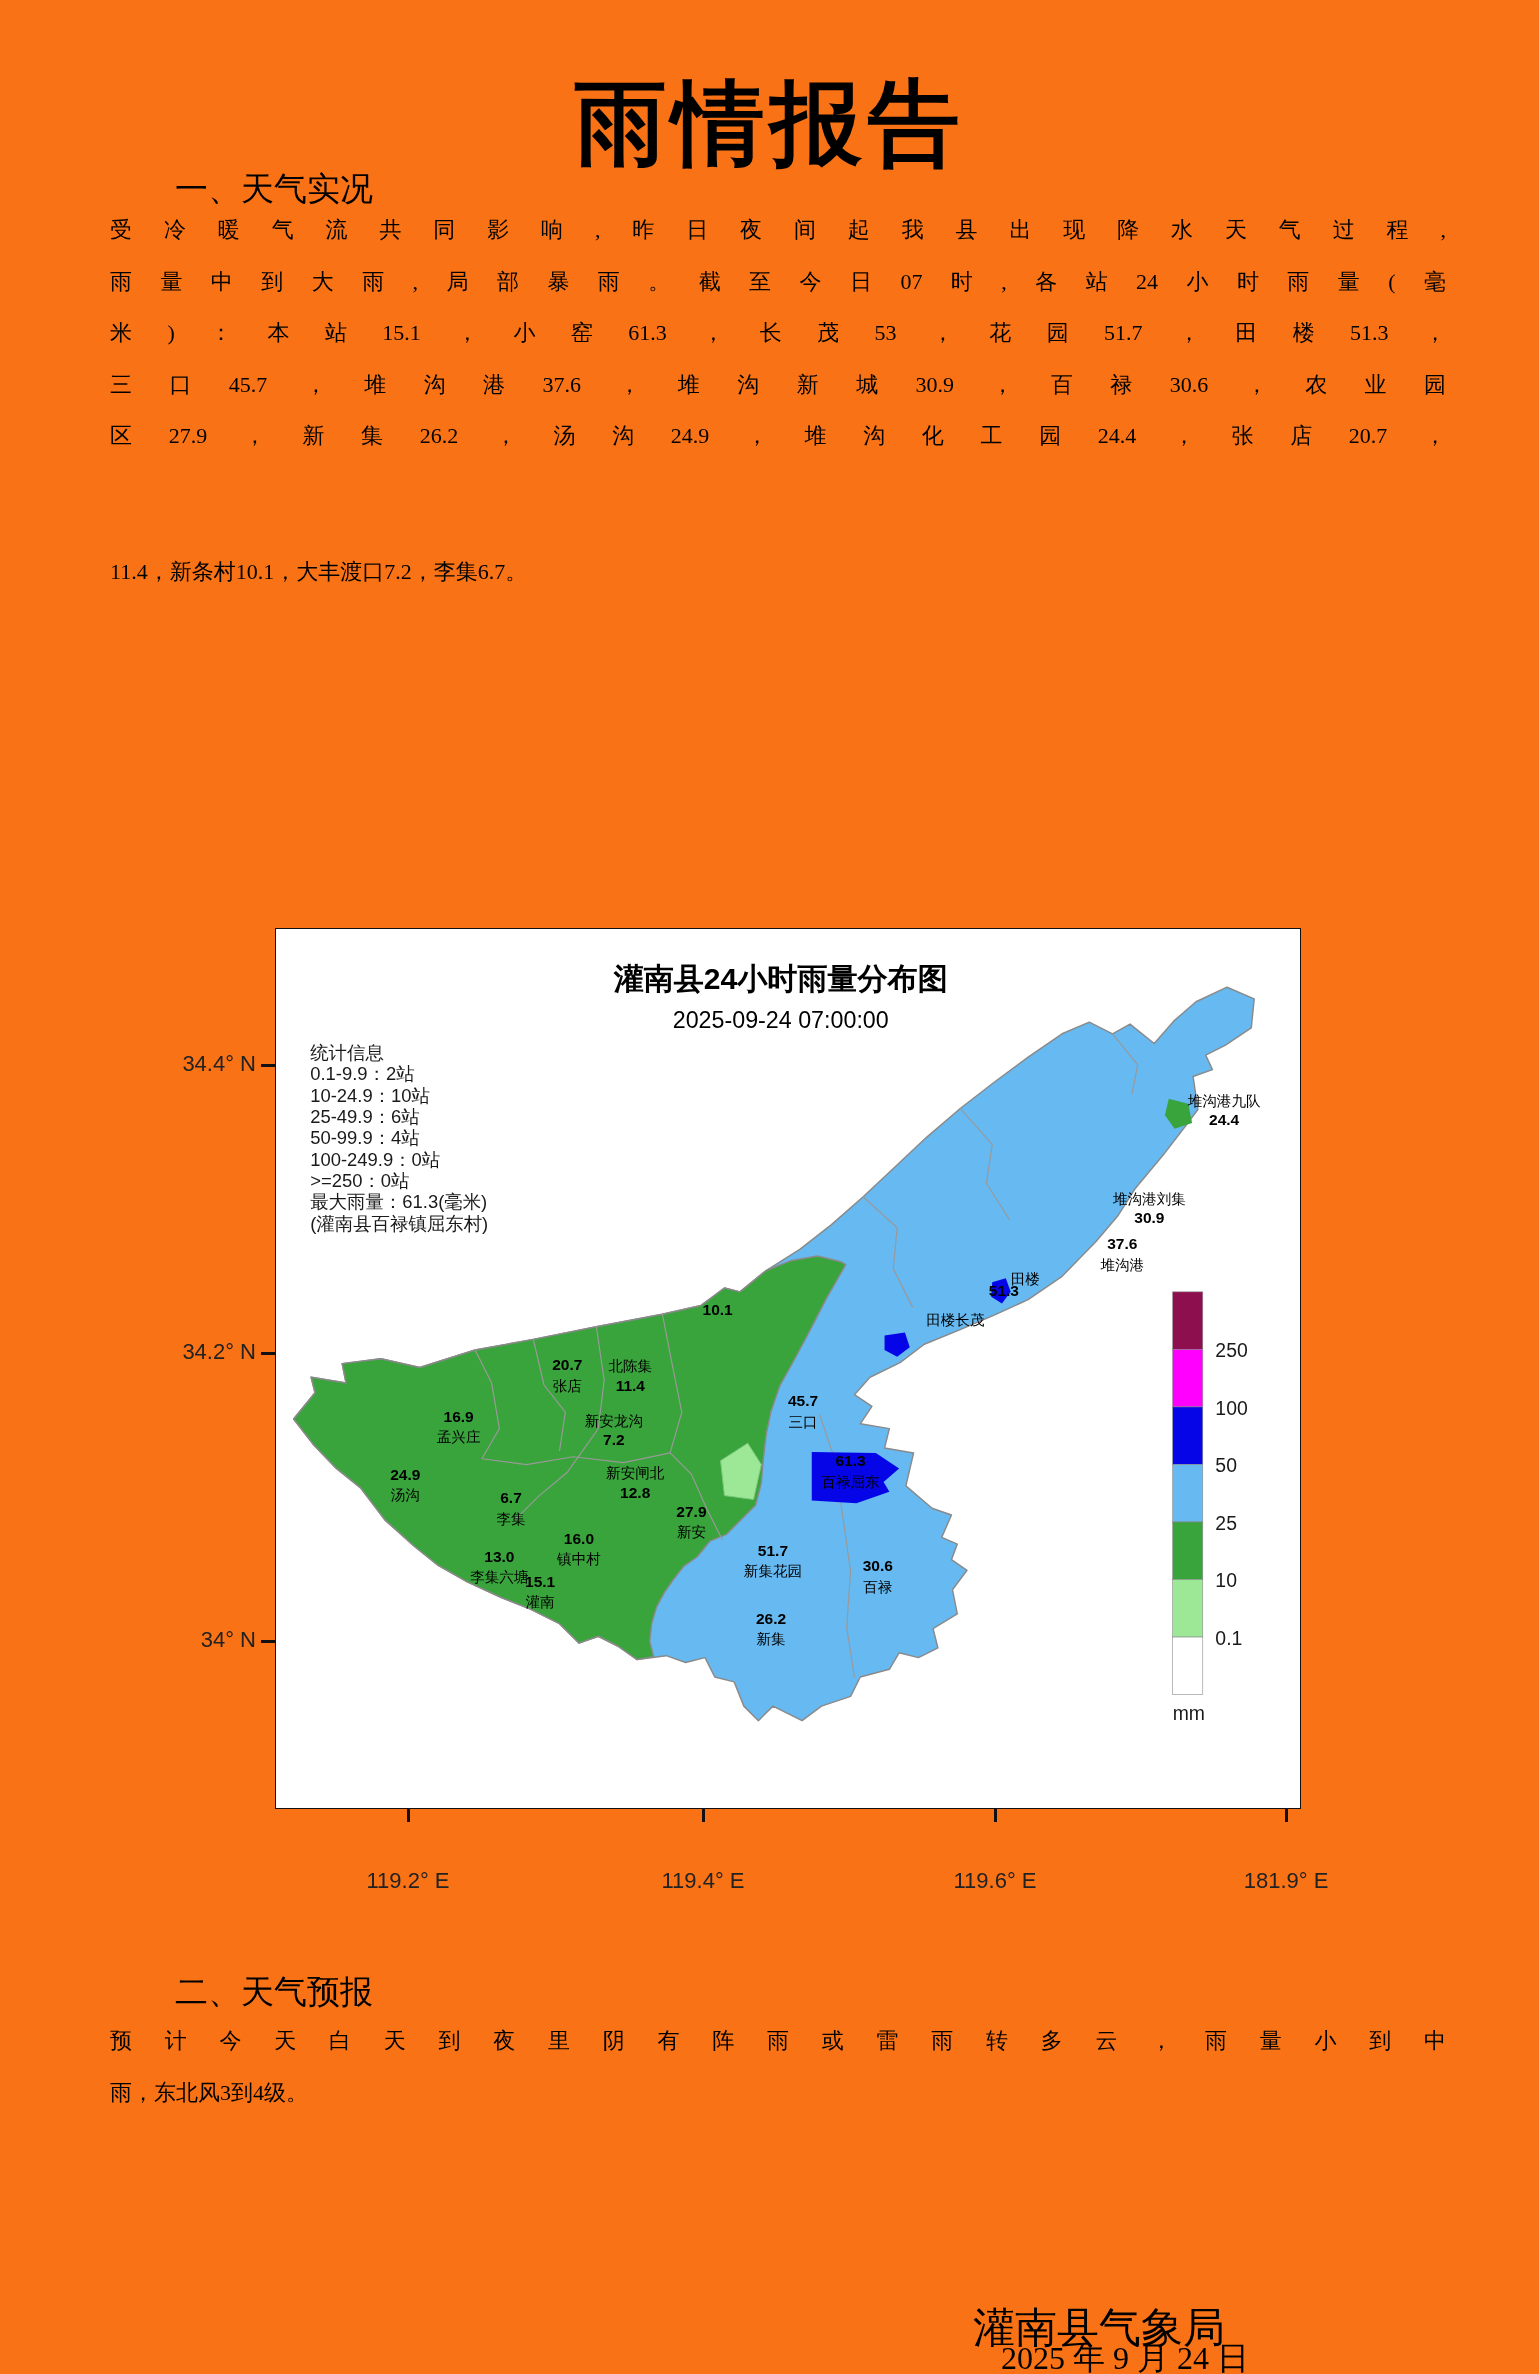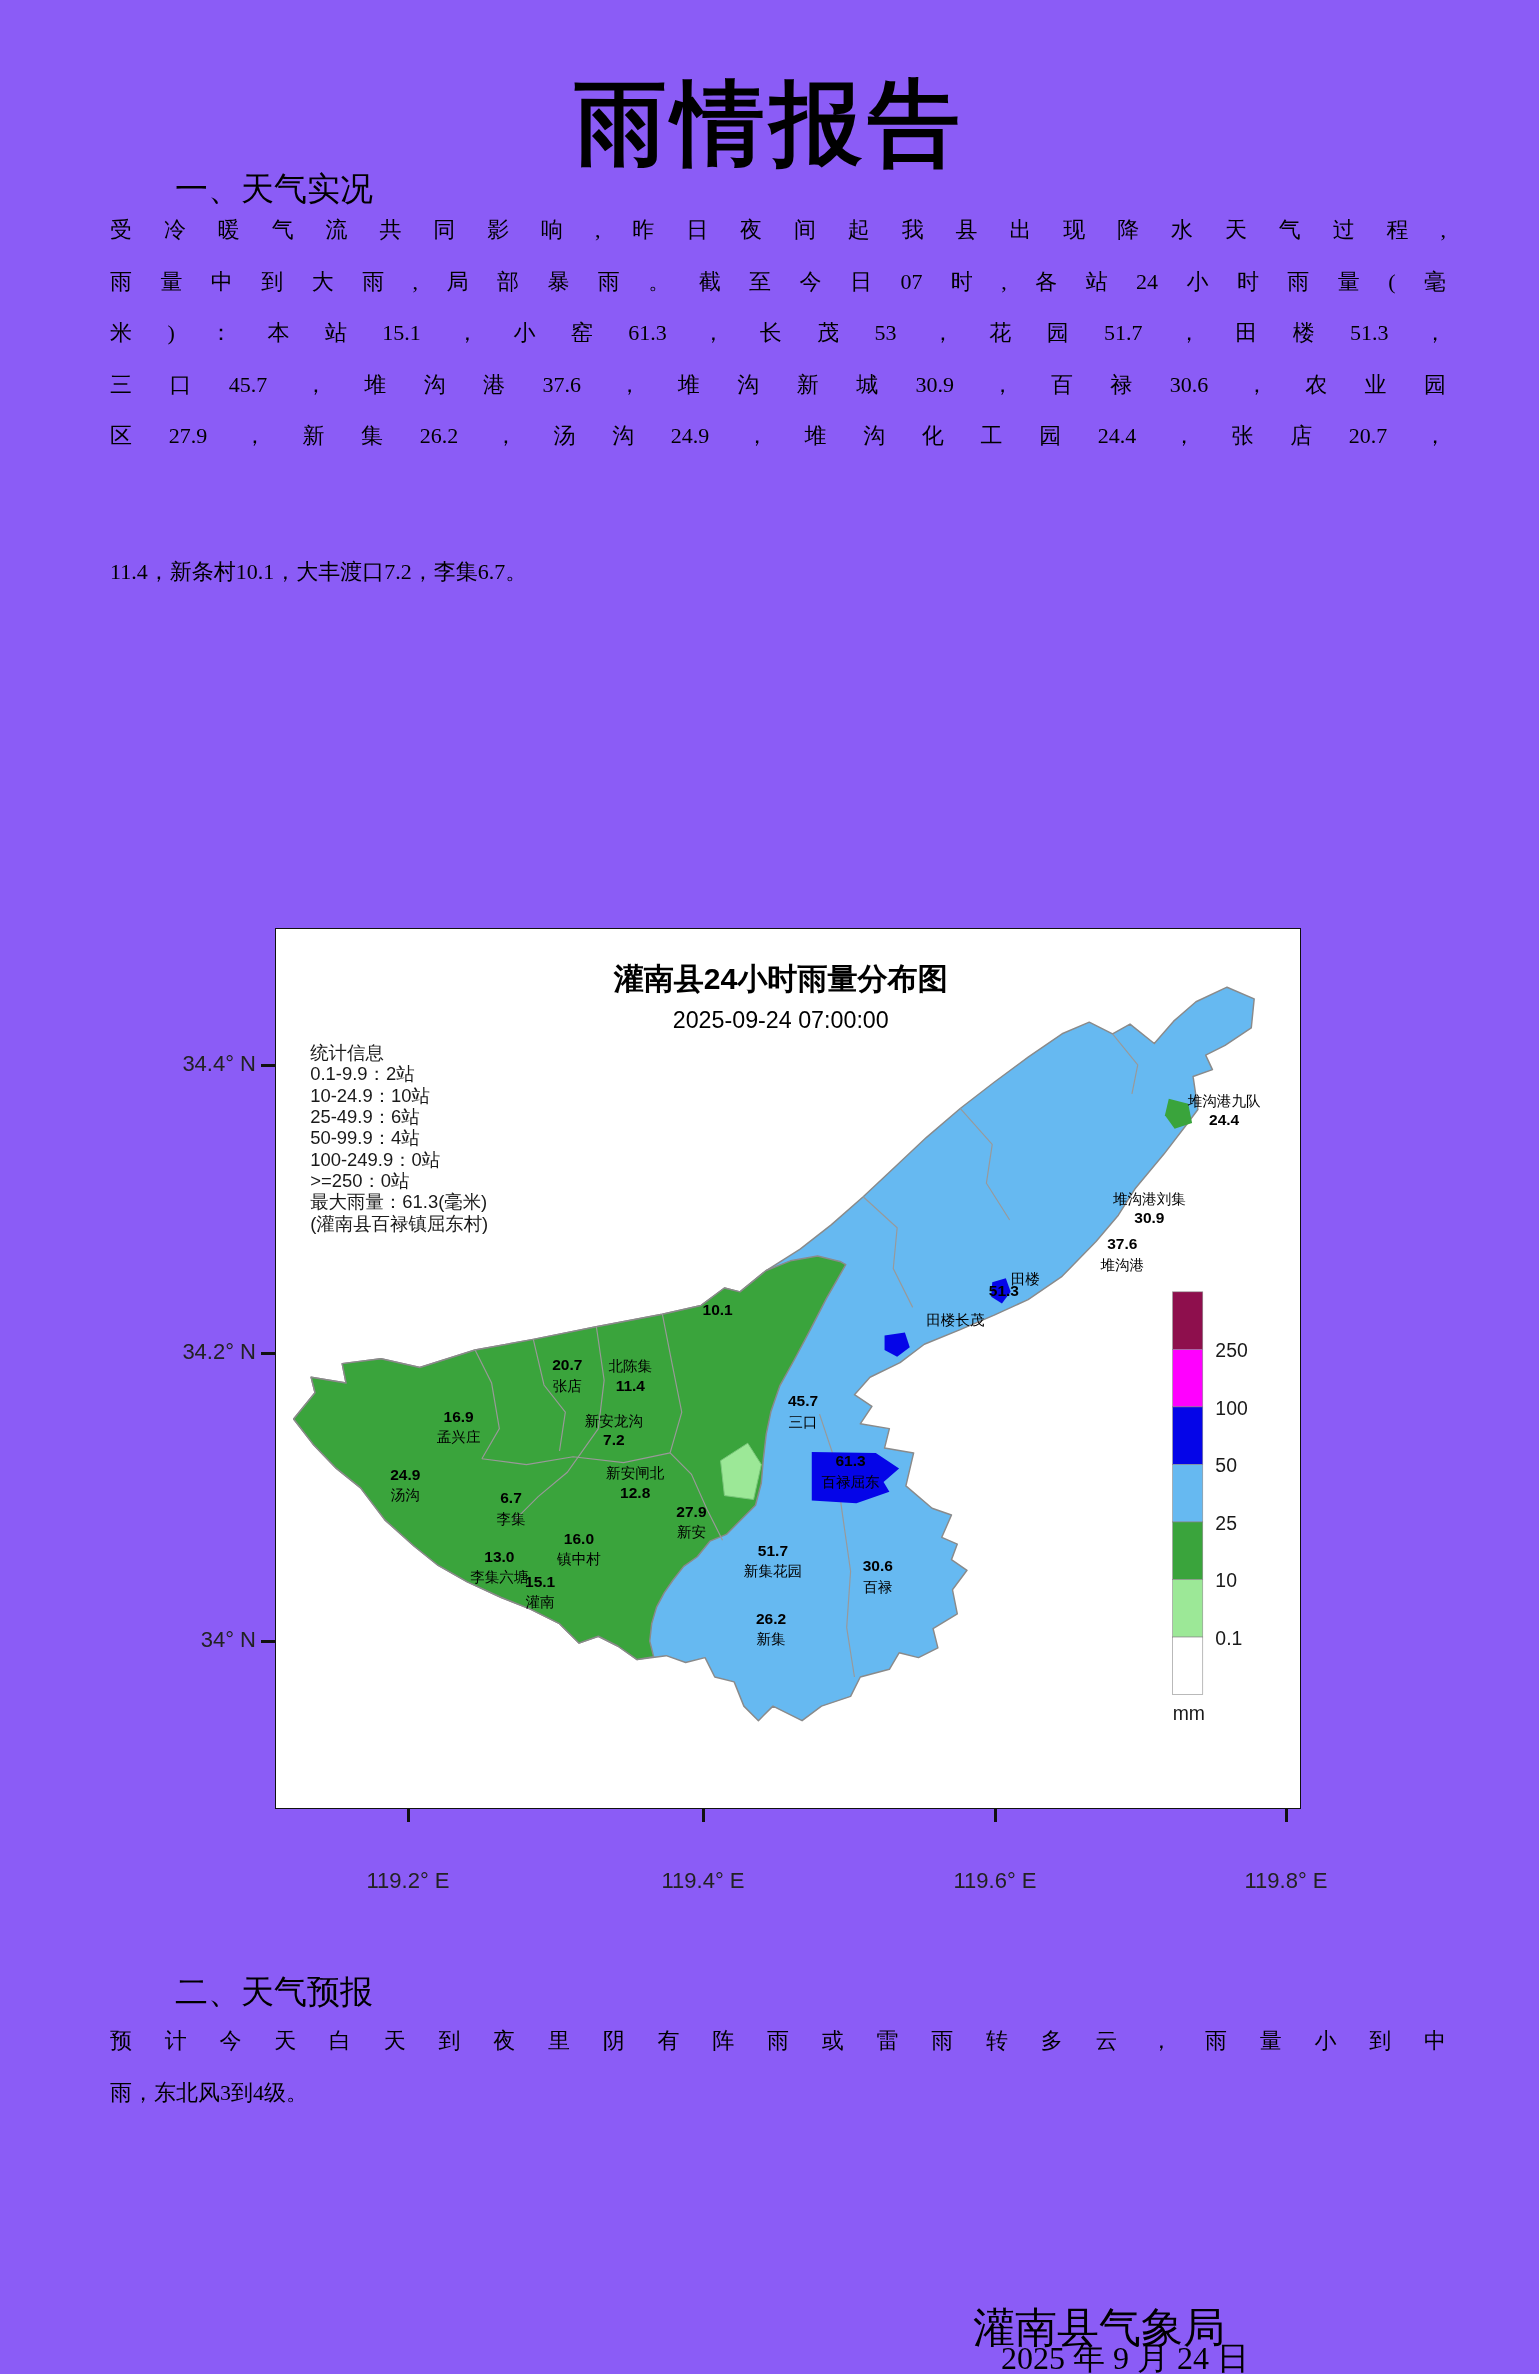--- a/index.html
+++ b/index.html
@@ -1,16 +1,16 @@
 <!DOCTYPE html>
 <html><head>
 <meta charset="utf-8">
 <style>
   html,body{margin:0;padding:0;background:#ffffff;}
-  .page{position:relative;width:1540px;height:2375px;background:#8b5cf6;overflow:hidden;
+  .page{position:relative;width:1540px;height:2375px;background:#f97316;overflow:hidden;
         font-family:"Liberation Serif",serif;color:#000;}
   .doc-title{position:absolute;top:62px;left:0;width:100%;text-align:center;
         font-size:92px;font-weight:bold;letter-spacing:5.8px;
         font-family:"Liberation Sans",sans-serif;}
   .h2{position:absolute;left:175px;font-size:33px;white-space:nowrap;}
   .h2-1{top:167px;}
   .h2-2{top:1970px;font-family:Liberation Serif, serif;}
   .bline{position:absolute;left:110px;width:1336px;font-size:22px;
         text-align:justify;text-align-last:justify;}
   .bline.last{text-align-last:left;}
@@ -61,21 +61,21 @@
     <div class="ytick-mark" style="top:430px;"></div>
     <div class="ytick-mark" style="top:718px;"></div>
 
     <div class="xtick-mark" style="left:242px;"></div>
     <div class="xtick-mark" style="left:537px;"></div>
     <div class="xtick-mark" style="left:829px;"></div>
     <div class="xtick-mark" style="left:1120px;"></div>
     <div class="xtick-label" style="left:175px;text-align:center;">119.2° E</div>
     <div class="xtick-label" style="left:470px;">119.4° E</div>
     <div class="xtick-label" style="left:762px;">119.6° E</div>
-    <div class="xtick-label" style="left:1053px;">119.8° E</div>
+    <div class="xtick-label" style="left:1053px;">181.9° E</div>
 
     <div class="map-frame">
       <svg id="map-svg" width="1024" height="879" viewBox="0 0 1055 906">
 
         <path d="M18,505 L40,478 36,462 72,468 68,448 108,443 148,452 205,434 265,423 330,410 398,397 438,388
              462,370 478,374 505,352 540,330 572,305 605,276 638,245 670,215 705,185 740,158 775,132 810,108
              838,96 862,108 880,98 905,118 925,95 948,75 980,60 1008,72 1005,102 978,120 958,130 965,145 945,152 950,186 938,202
              915,232 885,268 868,295 845,322 810,358 775,382 740,398 705,413 668,428 643,447 612,462
              596,480 614,492 602,510 632,515 627,535 657,540 649,574 676,597 696,604 686,627 702,634 696,650
              712,661 697,681 702,706 677,721 682,741 662,751 642,746 632,763 602,771 592,791 562,801 542,816 512,801 497,816 482,801

